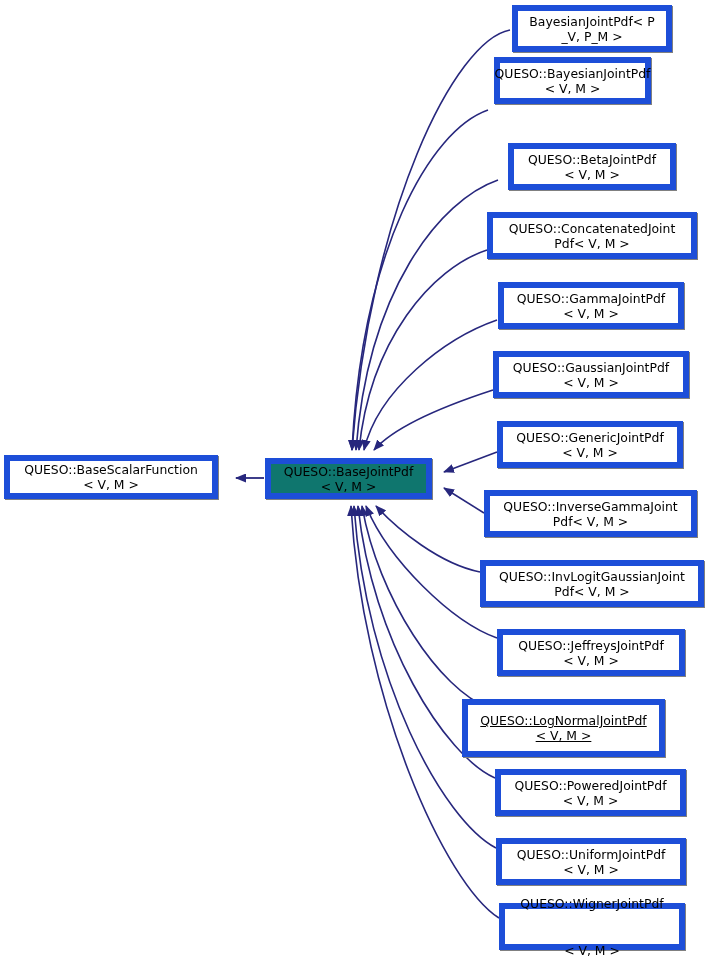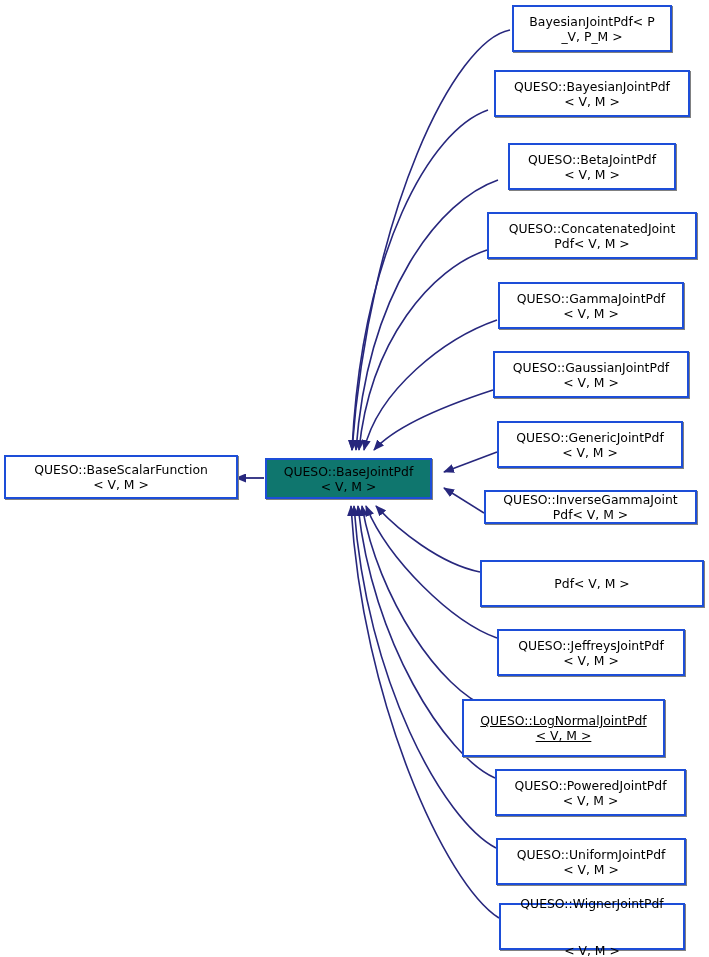--- a/index.html
+++ b/index.html
@@ -21,21 +21,21 @@
     position: absolute;
     left: 0;
     top: 0;
     width: 709px;
     height: 957px;
   }
   .node {
     position: absolute;
     box-sizing: border-box;
     background: #ffffff;
-    border: 2px solid #1d4ed8;
+    border: 6px solid #1d4ed8;
     box-shadow: 1px 1px 0 0 #808080;
     display: flex;
     flex-direction: column;
     align-items: center;
     justify-content: center;
     text-align: center;
     font-size: 12.4px;
     line-height: 15px;
     color: #000000;
     letter-spacing: 0px;
@@ -76,36 +76,36 @@
 
       <path d="M480,572 C440,564 398,530 376,506"></path>
       <path d="M497,638 C452,622 388,560 366,506"></path>
       <path d="M489,708 C440,690 378,598 362,506"></path>
       <path d="M495,778 C445,756 372,640 358,506"></path>
       <path d="M496,848 C443,820 366,680 354,506"></path>
       <path d="M499,918 C445,884 362,700 351,506"></path>
     </g>
   </svg>
 
-  <div class="node" style="left:4px; top:455px; width:234px; height:44px;">
+  <div class="node" style="left:4px; top:455px; width:214px; height:44px;">
     <span class="l1">QUESO::BaseScalarFunction</span>
     <span class="l2">&lt; V, M &gt;</span>
   </div>
 
   <div class="node root" style="left:265px; top:458px; width:167px; height:41px;">
     <span class="l1">QUESO::BaseJointPdf</span>
     <span class="l2">&lt; V, M &gt;</span>
   </div>
 
   <div class="node" style="left:512px; top:5px; width:160px; height:47px;">
     <span class="l1">BayesianJointPdf&lt; P</span>
     <span class="l2">_V, P_M &gt;</span>
   </div>
 
-  <div class="node" style="left:494px; top:70px; width:196px; height:47px;">
+  <div class="node" style="left:494px; top:57px; width:157px; height:47px;">
     <span class="l1">QUESO::BayesianJointPdf</span>
     <span class="l2">&lt; V, M &gt;</span>
   </div>
 
   <div class="node" style="left:508px; top:143px; width:168px; height:47px;">
     <span class="l1">QUESO::BetaJointPdf</span>
     <span class="l2">&lt; V, M &gt;</span>
   </div>
 
   <div class="node" style="left:487px; top:212px; width:210px; height:47px;">
@@ -121,26 +121,27 @@
   <div class="node" style="left:493px; top:351px; width:196px; height:47px;">
     <span class="l1">QUESO::GaussianJointPdf</span>
     <span class="l2">&lt; V, M &gt;</span>
   </div>
 
   <div class="node" style="left:497px; top:421px; width:186px; height:47px;">
     <span class="l1">QUESO::GenericJointPdf</span>
     <span class="l2">&lt; V, M &gt;</span>
   </div>
 
-  <div class="node" style="left:484px; top:490px; width:213px; height:34px;">
+  <div class="node" style="left:484px; top:490px; width:213px; height:47px;">
     <span class="l1">QUESO::InverseGammaJoint</span>
     <span class="l2">Pdf&lt; V, M &gt;</span>
   </div>
 
   <div class="node" style="left:480px; top:560px; width:224px; height:47px;">
+    <span class="l1">QUESO::InvLogitGaussianJoint</span>
     <span class="l2">Pdf&lt; V, M &gt;</span>
   </div>
 
   <div class="node" style="left:497px; top:629px; width:188px; height:47px;">
     <span class="l1">QUESO::JeffreysJointPdf</span>
     <span class="l2">&lt; V, M &gt;</span>
   </div>
 
   <div class="node" style="left:462px; top:699px; width:203px; height:58px;text-decoration:underline;">
     <span class="l1">QUESO::LogNormalJointPdf</span>

